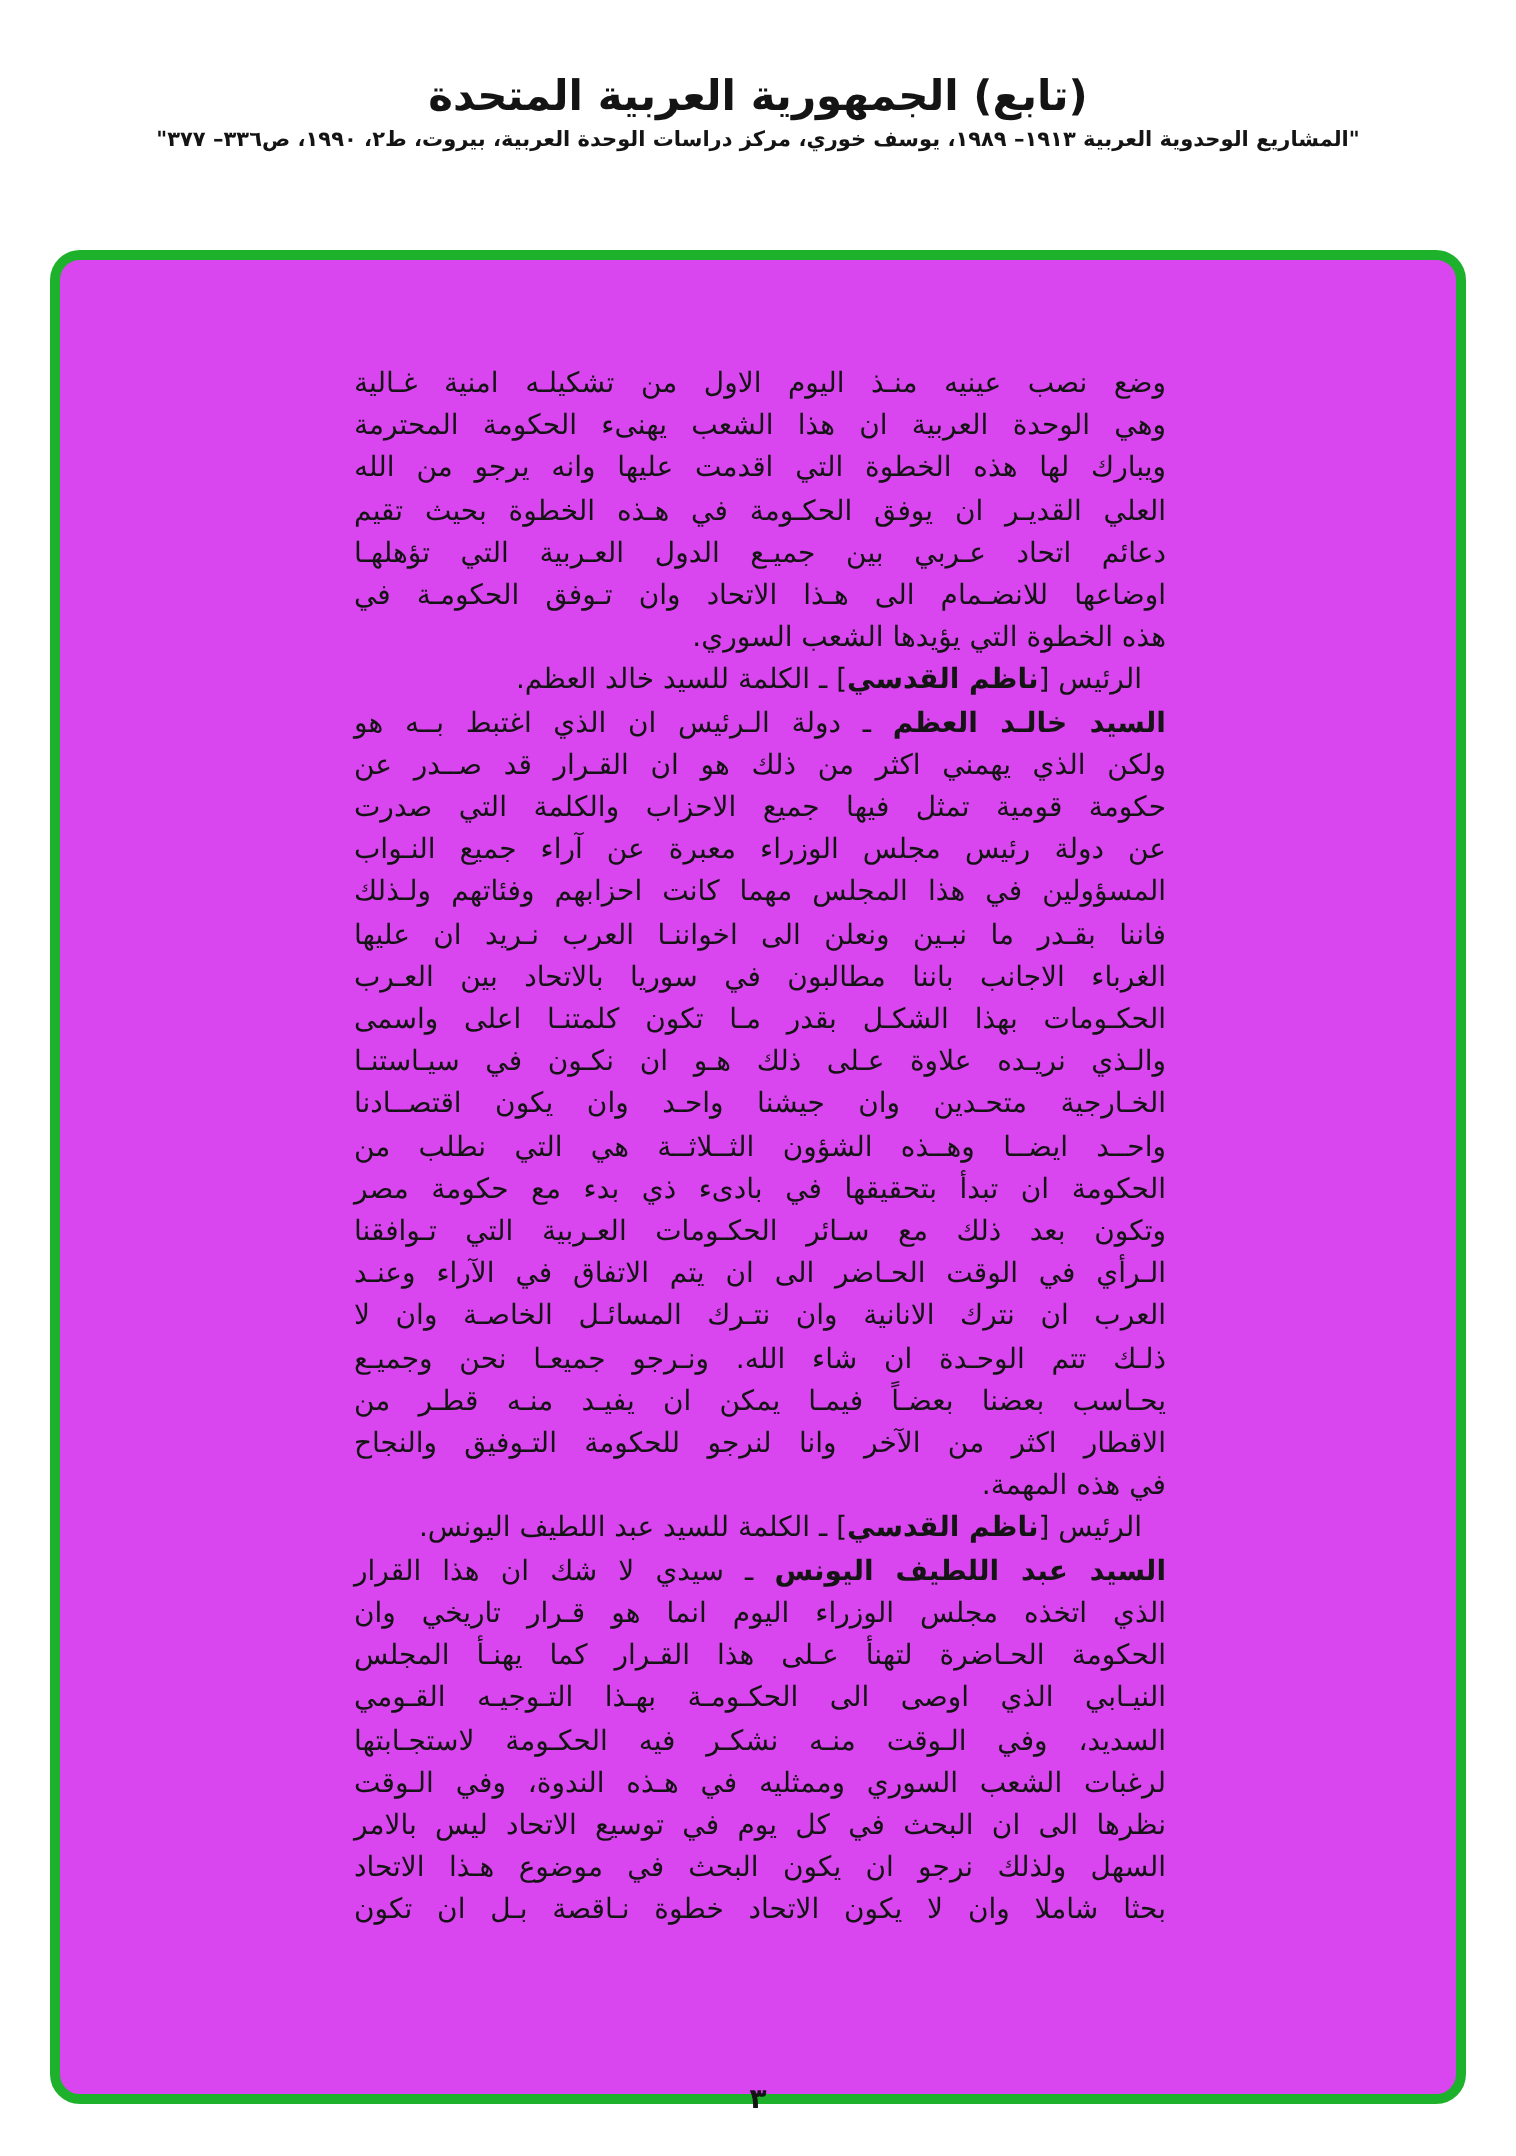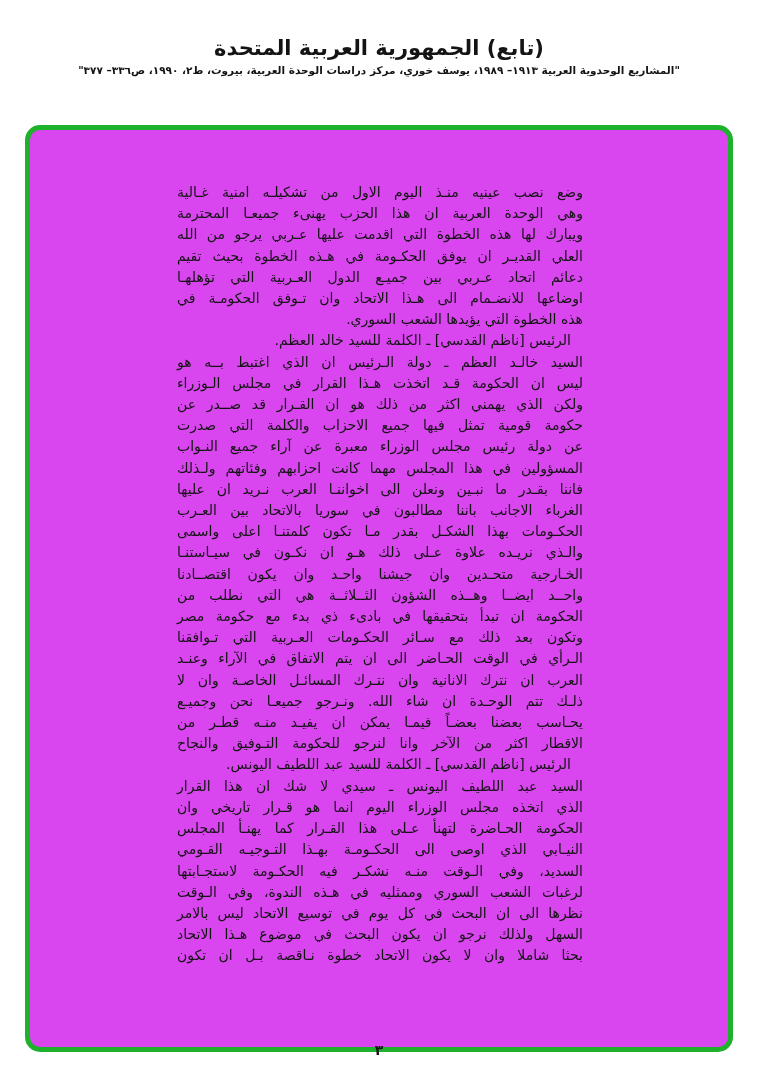--- a/index.html
+++ b/index.html
@@ -30,62 +30,62 @@
   }
   .text-column{
     position:absolute;top:52px;right:145px;width:406px;
     direction:rtl;
     font-size:14px;line-height:21.2px;
     color:#141414;
   }
   .line{text-align:justify;text-align-last:justify;}
   .line.end{text-align:left;text-align-last:right;}
   .line.indent{padding-right:12px;}
-  .bold{font-weight:normal;}
+  .bold{font-weight:bold;}
   .page-number{
     position:absolute;top:1042px;left:0;width:758px;
     text-align:center;font-weight:bold;font-size:14px;
   }
 </style>
 </head>
 <body>
 
 <div class="doc-title" dir="rtl">(تابع) الجمهورية العربية المتحدة</div>
 
 <div class="doc-citation" dir="rtl">"المشاريع الوحدوية العربية ١٩١٣– ١٩٨٩، يوسف خوري، مركز دراسات الوحدة العربية، بيروت، ط٢، ١٩٩٠، ص٣٣٦– ٣٧٧"</div>
 
 <div class="green-frame">
   <div class="text-column" dir="rtl">
       <div class="line"><span>وضع نصب عينيه منـذ اليوم الاول من تشكيلـه امنية غـالية</span></div>
-      <div class="line"><span>وهي الوحدة العربية ان هذا الحزب يهنىء جميعـا المحترمة</span></div>
-      <div class="line"><span>ويبارك لها هذه الخطوة التي اقدمت عليها عـربي يرجو من الله</span></div>
+      <div class="line"><span>وهي الوحدة العربية ان هذا الشعب يهنىء الحكومة المحترمة</span></div>
+      <div class="line"><span>ويبارك لها هذه الخطوة التي اقدمت عليها وانه يرجو من الله</span></div>
       <div class="line"><span>العلي القديـر ان يوفق الحكـومة في هـذه الخطوة بحيث تقيم</span></div>
       <div class="line"><span>دعائم اتحاد عـربي بين جميـع الدول العـربية التي تؤهلهـا</span></div>
       <div class="line"><span>اوضاعها للانضـمام الى هـذا الاتحاد وان تـوفق الحكومـة في</span></div>
       <div class="line end"><span>هذه الخطوة التي يؤيدها الشعب السوري.</span></div>
       <div class="line end indent"><span>الرئيس [</span><span class="bold">ناظم القدسي</span><span>] ـ الكلمة للسيد خالد العظم.</span></div>
       <div class="line"><span class="bold">السيد خالـد العظم</span><span> ـ دولة الـرئيس ان الذي اغتبط بــه هو</span></div>
-      <div class="line"><span>ليس ان الحكومة قـد اتخذت هـذا القرار في مجلس الـوزراء</span></div>
       <div class="line"><span>ولكن الذي يهمني اكثر من ذلك هو ان القـرار قد صــدر عن</span></div>
       <div class="line"><span>حكومة قومية تمثل فيها جميع الاحزاب والكلمة التي صدرت</span></div>
       <div class="line"><span>عن دولة رئيس مجلس الوزراء معبرة عن آراء جميع النـواب</span></div>
       <div class="line"><span>المسؤولين في هذا المجلس مهما كانت احزابهم وفئاتهم ولـذلك</span></div>
       <div class="line"><span>فاننا بقـدر ما نبـين ونعلن الى اخواننـا العرب نـريد ان عليها</span></div>
       <div class="line"><span>الغرباء الاجانب باننا مطالبون في سوريا بالاتحاد بين العـرب</span></div>
       <div class="line"><span>الحكـومات بهذا الشكـل بقدر مـا تكون كلمتنـا اعلى واسمى</span></div>
       <div class="line"><span>والـذي نريـده علاوة عـلى ذلك هـو ان نكـون في سيـاستنـا</span></div>
       <div class="line"><span>الخـارجية متحـدين وان جيشنا واحـد وان يكون اقتصــادنا</span></div>
       <div class="line"><span>واحــد ايضــا وهــذه الشؤون الثــلاثــة هي التي نطلب من</span></div>
       <div class="line"><span>الحكومة ان تبدأ بتحقيقها في بادىء ذي بدء مع حكومة مصر</span></div>
       <div class="line"><span>وتكون بعد ذلك مع سـائر الحكـومات العـربية التي تـوافقنا</span></div>
       <div class="line"><span>الـرأي في الوقت الحـاضر الى ان يتم الاتفاق في الآراء وعنـد</span></div>
       <div class="line"><span>العرب ان نترك الانانية وان نتـرك المسائـل الخاصـة وان لا</span></div>
       <div class="line"><span>ذلـك تتم الوحـدة ان شاء الله. ونـرجو جميعـا نحن وجميـع</span></div>
       <div class="line"><span>يحـاسب بعضنا بعضـاً فيمـا يمكن ان يفيـد منـه قطـر من</span></div>
       <div class="line"><span>الاقطار اكثر من الآخر وانا لنرجو للحكومة التـوفيق والنجاح</span></div>
+      <div class="line end"><span>في هذه المهمة.</span></div>
       <div class="line end indent"><span>الرئيس [</span><span class="bold">ناظم القدسي</span><span>] ـ الكلمة للسيد عبد اللطيف اليونس.</span></div>
       <div class="line"><span class="bold">السيد عبد اللطيف اليونس</span><span> ـ سيدي لا شك ان هذا القرار</span></div>
       <div class="line"><span>الذي اتخذه مجلس الوزراء اليوم انما هو قـرار تاريخي وان</span></div>
       <div class="line"><span>الحكومة الحـاضرة لتهنأ عـلى هذا القـرار كما يهنـأ المجلس</span></div>
       <div class="line"><span>النيـابي الذي اوصى الى الحكـومـة بهـذا التـوجيـه القـومي</span></div>
       <div class="line"><span>السديد، وفي الـوقت منـه نشكـر فيه الحكـومة لاستجـابتها</span></div>
       <div class="line"><span>لرغبات الشعب السوري وممثليه في هـذه الندوة، وفي الـوقت</span></div>
       <div class="line"><span>نظرها الى ان البحث في كل يوم في توسيع الاتحاد ليس بالامر</span></div>
       <div class="line"><span>السهل ولذلك نرجو ان يكون البحث في موضوع هـذا الاتحاد</span></div>
       <div class="line"><span>بحثا شاملا وان لا يكون الاتحاد خطوة نـاقصة بـل ان تكون</span></div>

